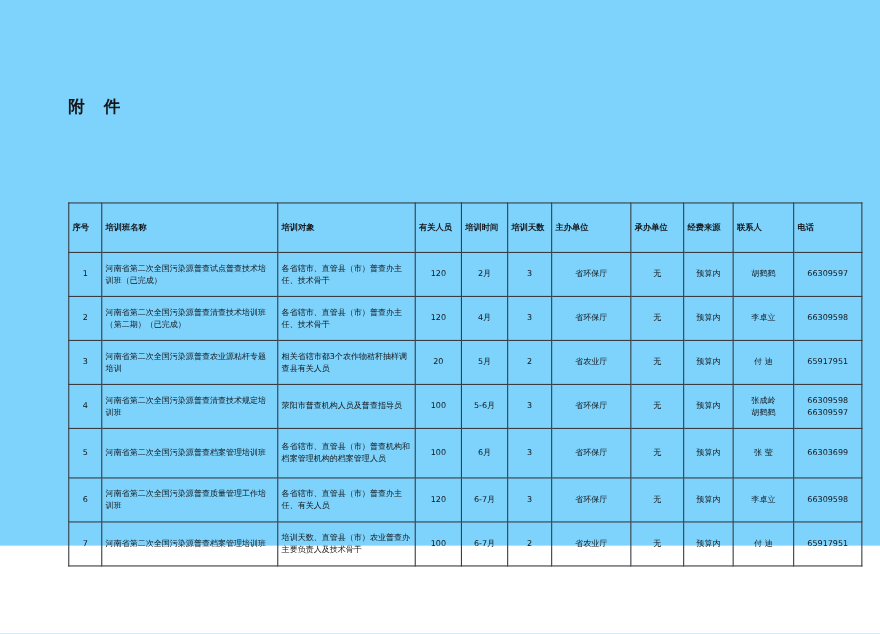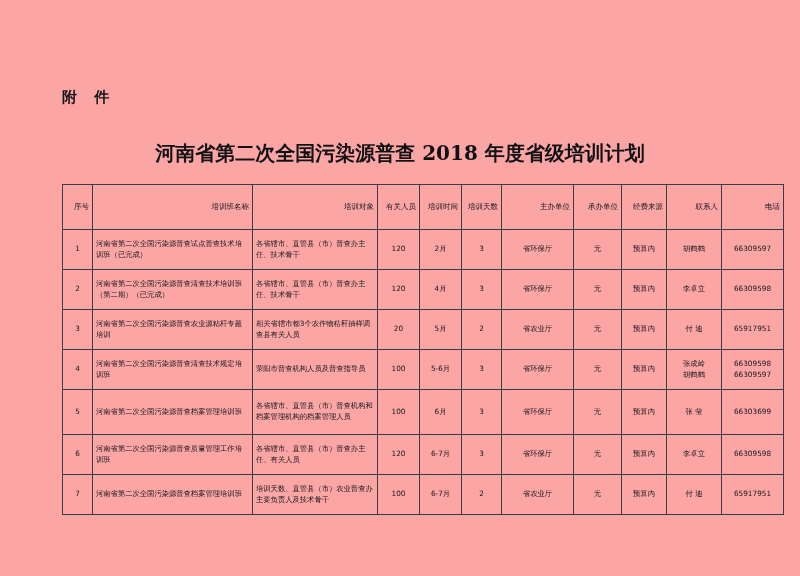--- a/index.html
+++ b/index.html
@@ -12,22 +12,22 @@
     background: #ffffff;
     font-family: "Liberation Serif", serif;
     color: #1a1a1a;
     overflow: hidden;
     position: relative;
   }
   .page {
     position: absolute;
     left: 0; top: 0;
     width: 800px;
-    height: 576px;
-    background: #fca5a5;
+    height: 496px;
+    background: #7dd3fc;
   }
   .attachment-label {
     position: absolute;
     left: 62px;
     top: 88px;
     font-size: 15px;
     letter-spacing: 6px;
     font-family: "DejaVu Serif", serif;
     font-weight: 600;
     color: #15161a;
@@ -55,22 +55,22 @@
     font-family: "DejaVu Sans", sans-serif;
     color: #15161a;
   }
   table.plan th, table.plan td {
     border: 1px solid #3b3d42;
     padding: 2px 3px;
     vertical-align: middle;
     line-height: 1.45;
   }
   table.plan th {
-    font-weight: 400;
-    text-align: right;
+    font-weight: 700;
+    text-align: left;
     height: 40px;
     font-size: 7.5px;
     margin-left: 25px;
   }
   td.c { text-align: center; }
   td.l { text-align: left; padding-left: 5px; }
   tr.row { height: 40px; }
   tr.row.tall { height: 45px; }
   .stack span { display: block; }
   
@@ -86,21 +86,20 @@
   col.person  { width: 55px; }
   col.phone   { width: 62px; }
 </style>
 </head>
 <body>
 
 <div class="page">
 
   <div class="attachment-label">附 件</div>
 
-  <div class="doc-title">河南省第二次全国污染源普查 2018 年度省级培训计划</div>
 
   <table class="plan">
     <colgroup>
       <col class="idx">
         <col class="name">
         <col class="target">
         <col class="count">
       <col class="time">
         <col class="days">
         <col class="host">

